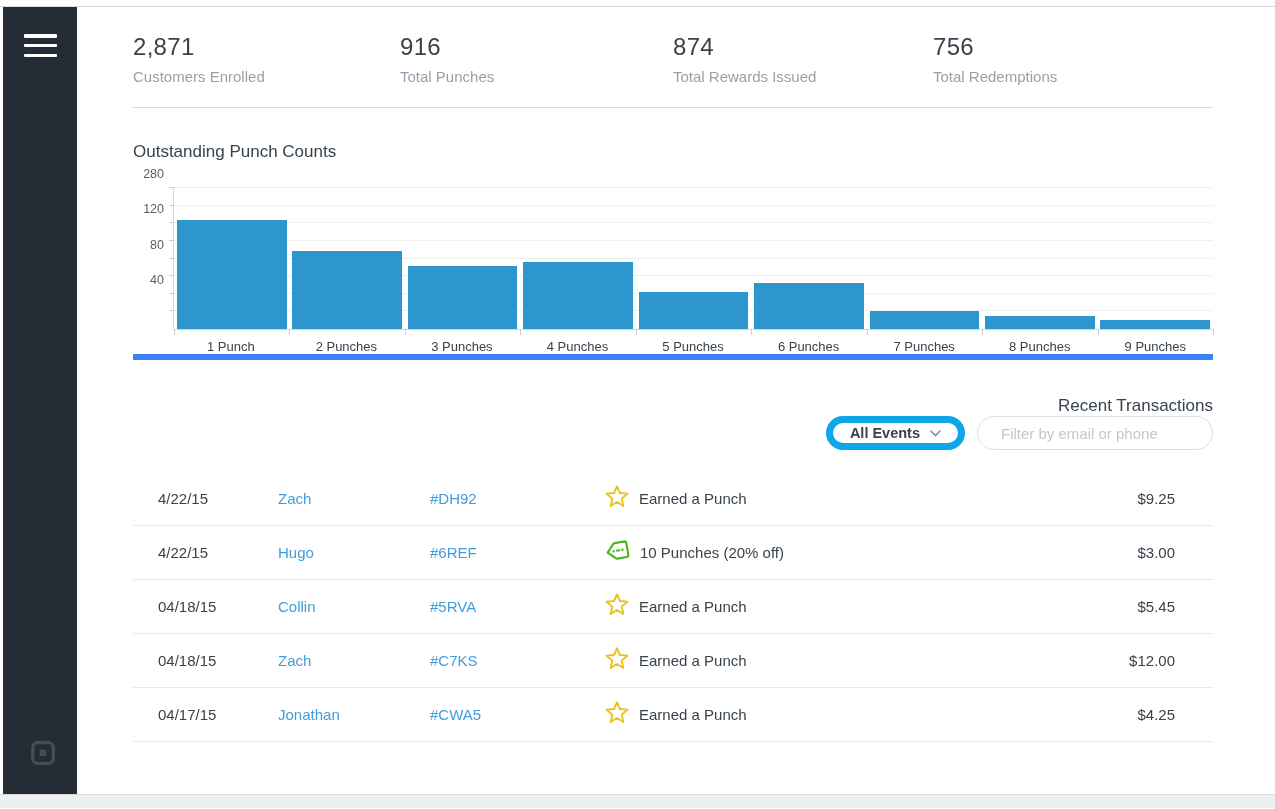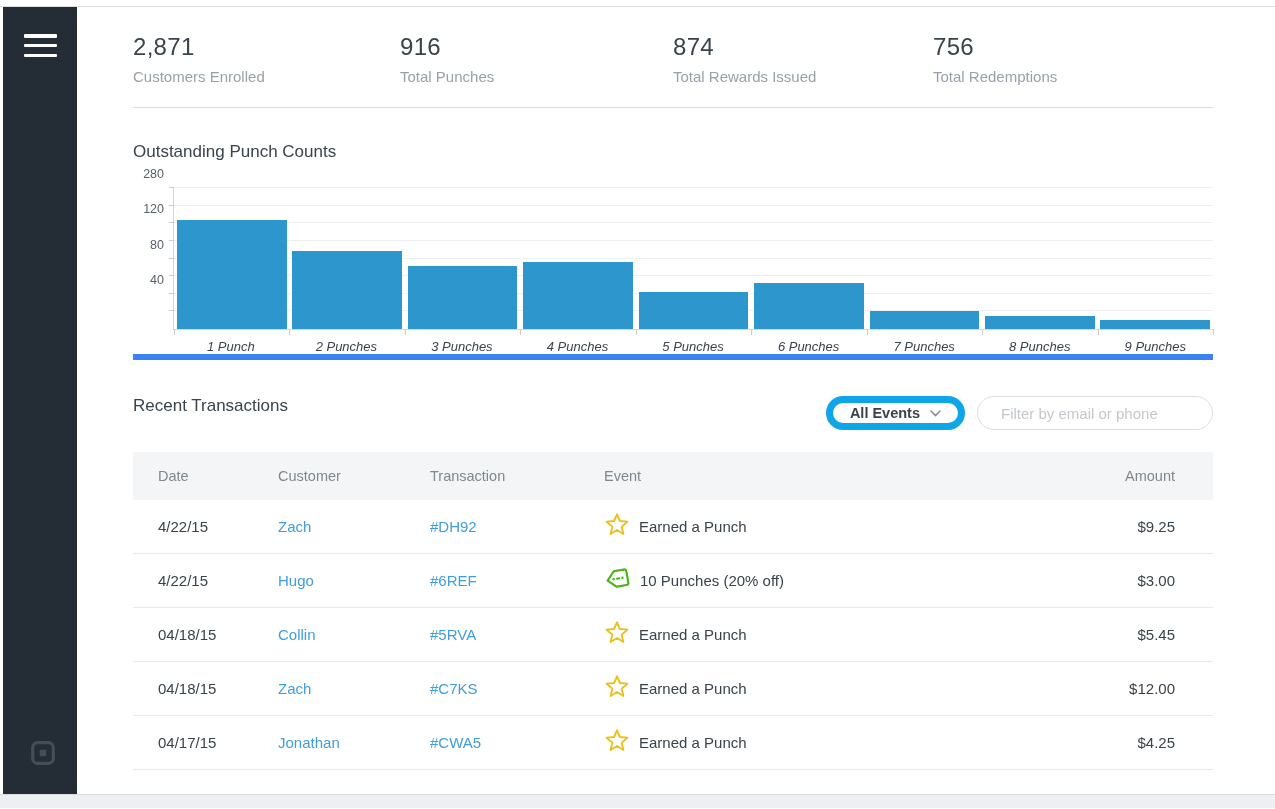--- a/index.html
+++ b/index.html
@@ -33,24 +33,24 @@
           border-left:1px solid #d4d8db; border-bottom:1px solid #d4d8db; }
   .gridline { position:absolute; left:0; right:0; height:1px; background:#edeff1; }
   .ytick { position:absolute; left:-5px; width:5px; height:1px; background:#c9ced3; }
   .ylabel { position:absolute; right:calc(100% + 10px); transform:translateY(-50%);
             font-size:12.5px; color:#555e67; }
   .bars { position:absolute; left:0; right:0; top:0; bottom:0; display:flex; align-items:flex-end; }
   .bar-slot { flex:1; display:flex; justify-content:center; align-items:flex-end; height:100%; }
   .bar { width:95%; background:#2d96cc; }
   .xtick { position:absolute; top:100%; width:1px; height:6px; background:#c9ced3; }
   .xlabels { display:flex; margin-left:40px; margin-top:9px; }
-  .xlabel { flex:1; text-align:center; font-size:13px; color:#39434d;font-style:italic; }
-
-  
-  .tx-header { display:flex; align-items:flex-start; margin-top:36px; }
+  .xlabel { flex:1; text-align:center; font-size:13px; color:#39434d; }
+
+  
+  .tx-header { display:flex; align-items:flex-end; margin-top:36px;flex-direction:column; }
   .tx-controls { margin-left:auto; display:flex; gap:12px; align-items:center; }
   .pill-btn { display:flex; align-items:center; gap:10px; height:34px; padding:0 17px;
               border:7px solid #0ea5e9; border-radius:17px; background:#fff; cursor:pointer; }
   .pill-btn .lbl { font-size:14.5px; font-weight:bold; color:#39434d; }
   .search-pill { display:flex; align-items:center; gap:9px; height:34px; width:236px;
                  padding:0 14px; border:1px solid #dbdfe2; border-radius:17px; background:#fff; }
   .search-pill input { border:none; outline:none; flex:1; font-size:15px; color:#39434d;
                        font-family:"Liberation Sans", sans-serif; background:transparent; }
   .search-pill input::placeholder { color:#c2c8cd; }
 
@@ -198,27 +198,20 @@
           <svg width="17" height="17" viewBox="0 0 17 17">
             <circle cx="7.2" cy="7.2" r="5.4" fill="none" stroke="#c6ccd1" stroke-width="1.6"></circle>
             <line x1="11.4" y1="11.4" x2="15.6" y2="15.6" stroke="#c6ccd1" stroke-width="1.6" stroke-linecap="round"></line>
           </svg>
           <input type="text" placeholder="Filter by email or phone" style="">
         </div>
       </div>
     </div>
 
     <div class="table">
-      <div class="trow thead" id="thead">
-          <div class="cell ">Date</div>
-          <div class="cell ">Customer</div>
-          <div class="cell ">Transaction</div>
-          <div class="cell ">Event</div>
-          <div class="cell amount">Amount</div>
-        </div>
       <div id="tbody">
           <div class="trow tbody-row">
             <div class="cell">4/22/15</div>
             <div class="cell"><a class="link">Zach</a></div>
             <div class="cell"><a class="link">#DH92</a></div>
             <div class="cell event-cell">
               <span class="evt-icon">
   <svg width="26" height="26" viewBox="0 0 24 24">
     <path d="M12 2.2 L14.7 8.3 L21.6 8.9 L16.3 13.5 L17.9 20.3 L12 16.6 L6.1 20.3 L7.7 13.5 L2.4 8.9 L9.3 8.3 Z" fill="none" stroke="#eac220" stroke-width="1.8" stroke-linejoin="round"></path>
   </svg>

